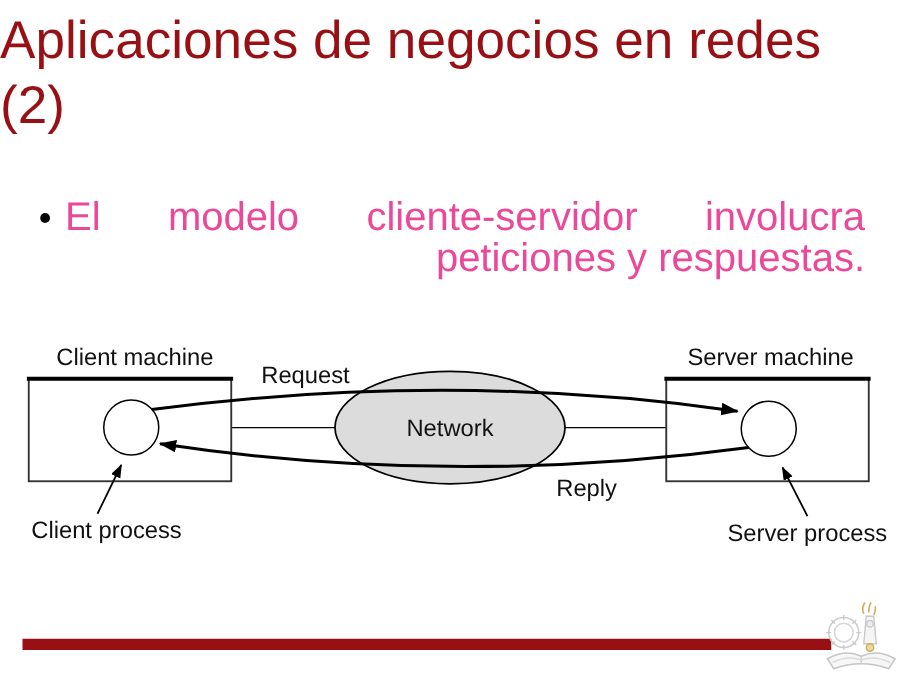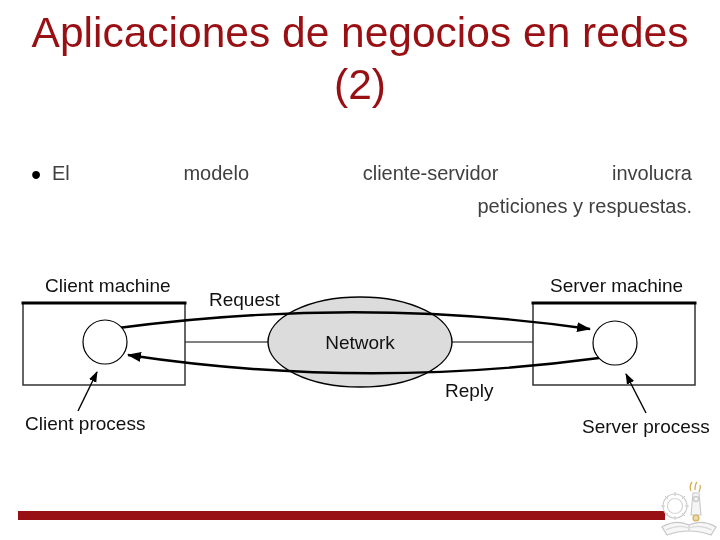--- a/index.html
+++ b/index.html
@@ -12,42 +12,41 @@
   }
   .slide {
     position: absolute;
     width: 720px; height: 540px;
     background: #ffffff;
   }
   
   .title {
     position: absolute;
     top: 7px; left: 0; width: 720px;
-    text-align: center;
     color: #991014;
     font-size: 42.5px;
     font-weight: normal;
     line-height: 52px;
     letter-spacing: 0px;
     white-space: nowrap;
   }
   
   .bullet-marker {
     position: absolute;
     left: 31px; top: 159px;
     font-size: 29px;
     color: #000;
     line-height: 33px;
   }
   .bullet-text {
     position: absolute;
     left: 52px; top: 157px;
     width: 640px;
-    font-size: 20px;
-    color: #404040;
+    font-size: 32px;
+    color: #ec4899;
     line-height: 33px;
   }
   .bullet-line1 {
     text-align: justify;
     text-align-last: justify;
     white-space: normal;
   }
   .bullet-line2 { text-align: right; }
   
   .diagram {

